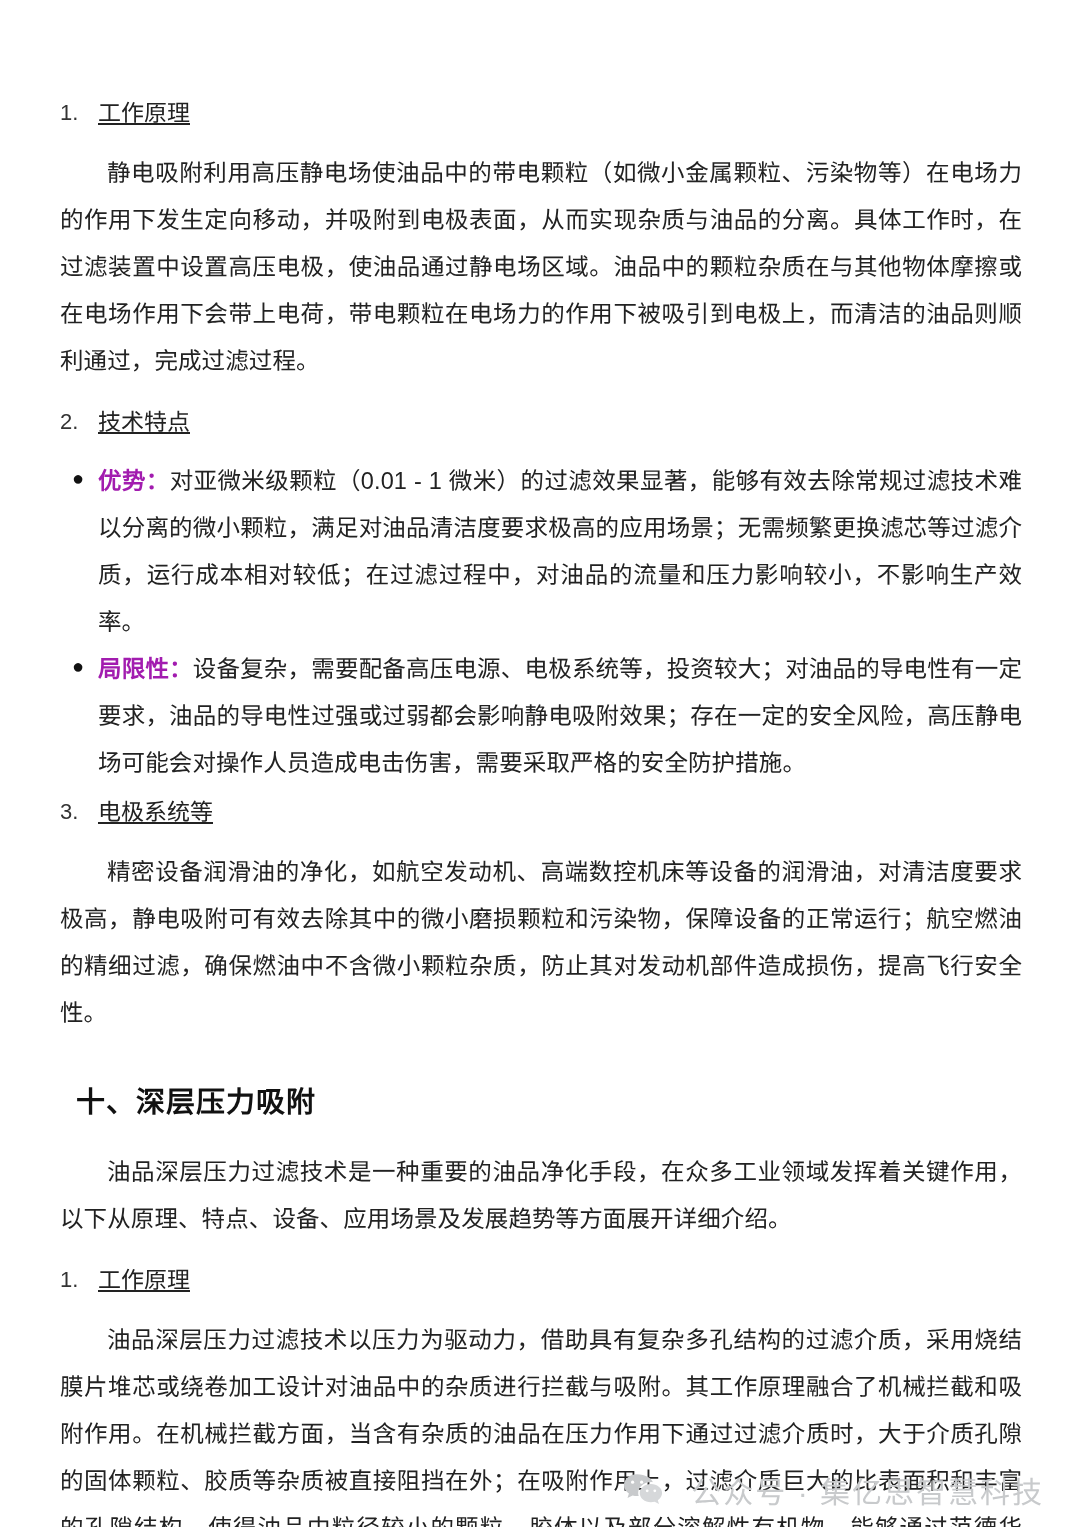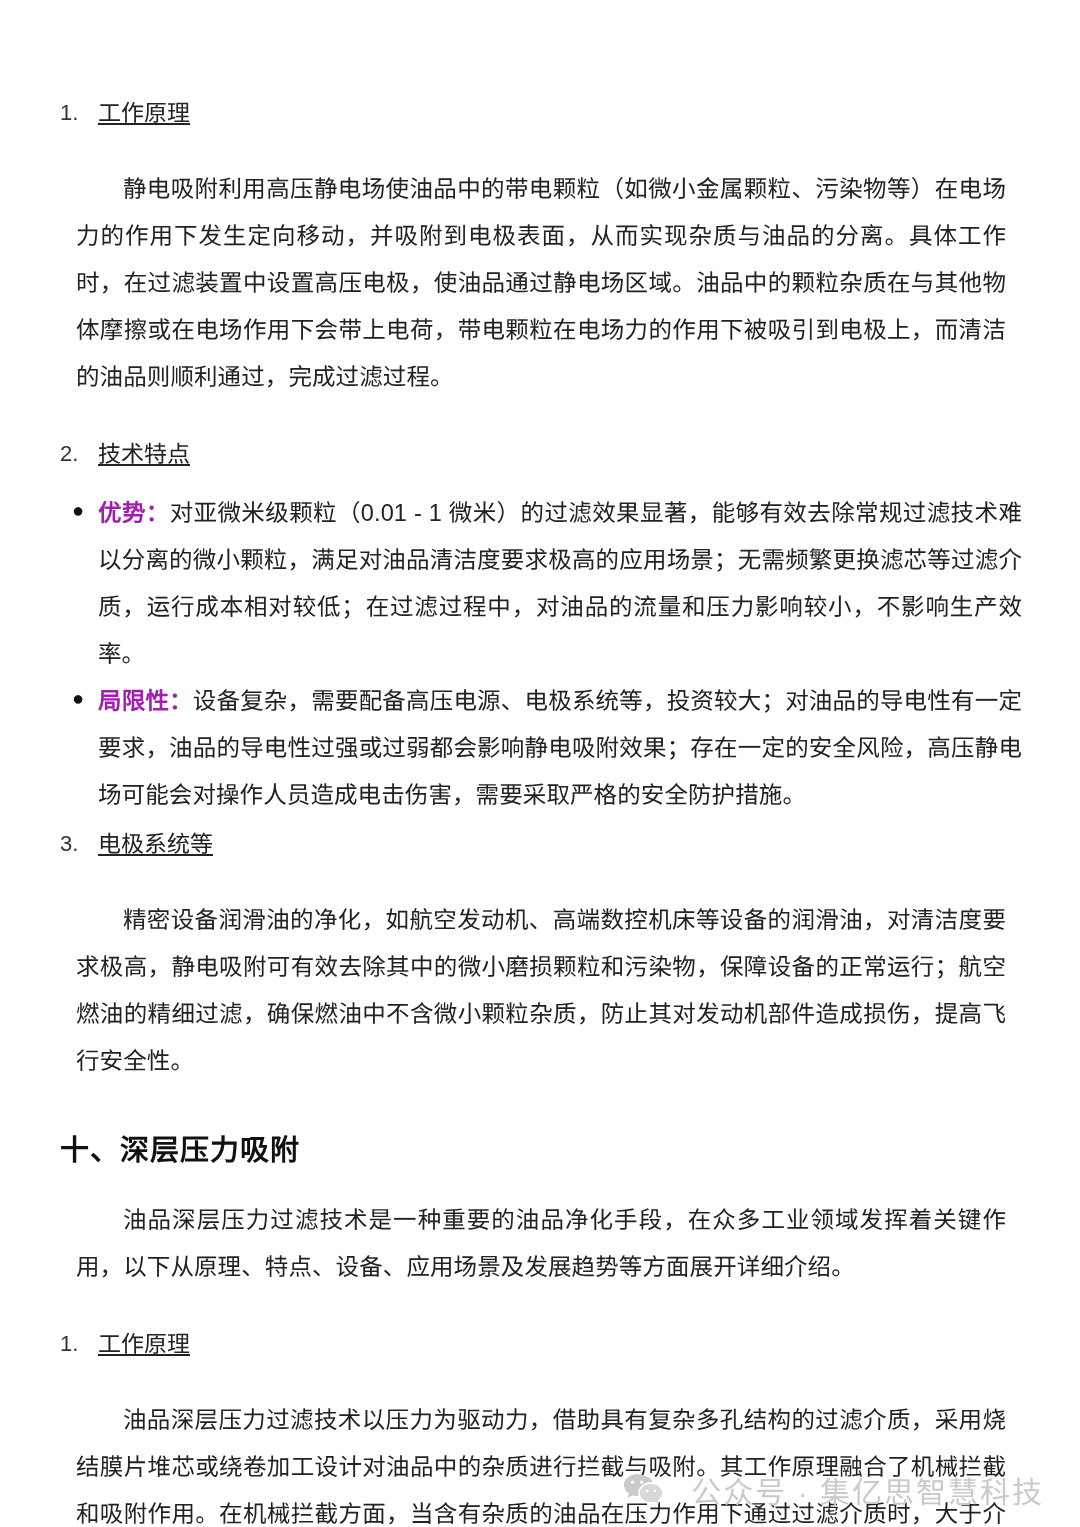--- a/index.html
+++ b/index.html
@@ -53,21 +53,21 @@
   }
 
   
   .para {
     font-size: 23.5px;
     line-height: 2.0;
     color: #222222;
     text-align: justify;
     text-justify: inter-character;
     text-indent: 2em;
-    margin: 16px;
+    margin: 0;
     letter-spacing: 0.1px;
   }
 
   
   .bullet-row {
     display: flex;
     align-items: flex-start;
     margin: 0;
   }
   .bullet-dot {
@@ -93,21 +93,21 @@
     font-weight: bold;
     color: #a21caf;
   }
 
   
   .section-heading {
     font-size: 29px;
     font-weight: bold;
     color: #111111;
     letter-spacing: 1px;
-    margin: 0;
+    margin: 16px;
     line-height: 1.6;
   }
 
   
   .sp-8  { height: 8px; }
   .sp-12 { height: 12px; }
   .sp-20 { height: 20px; }
   .sp-26 { height: 26px; }
 
   

